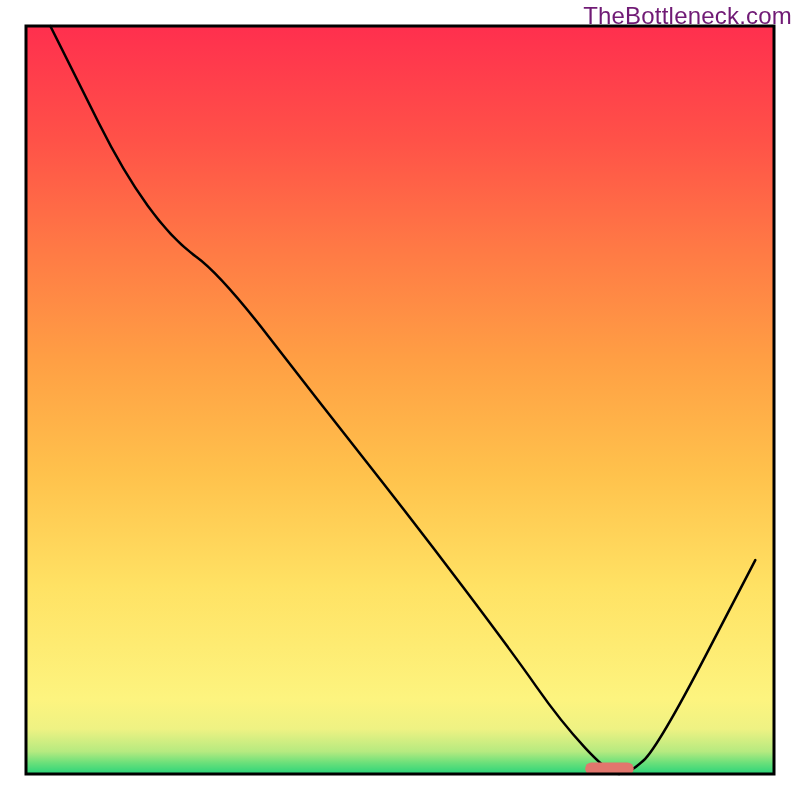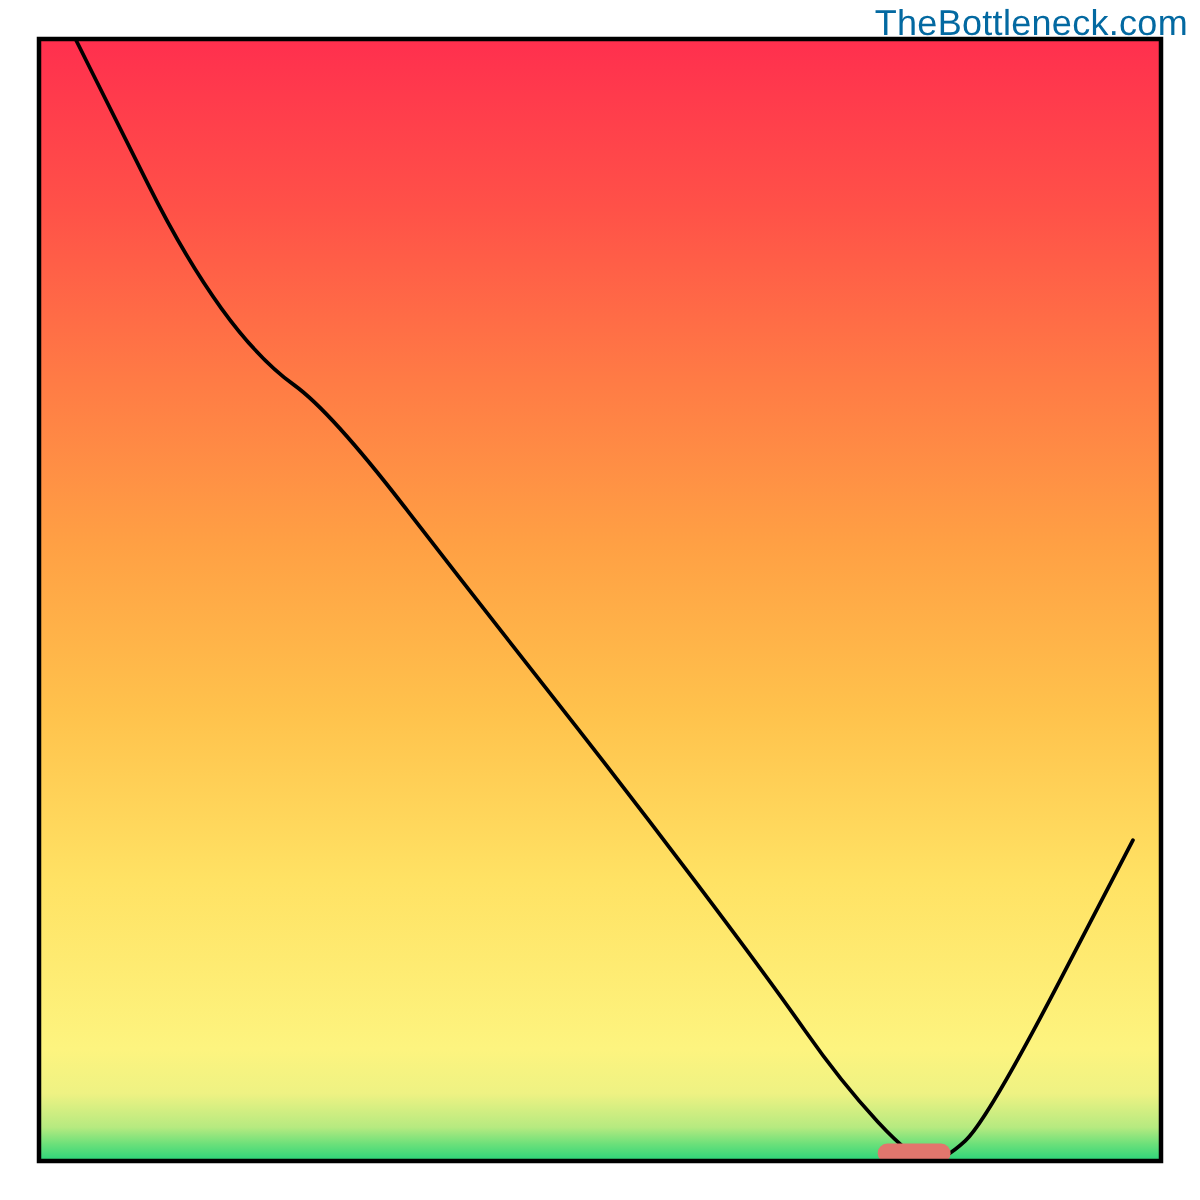--- a/index.html
+++ b/index.html
@@ -9,21 +9,21 @@
     width: 800px;
     height: 800px;
   }
   .watermark {
     position: absolute;
     top: 2px;
     right: 8px;
     font-family: Arial, Helvetica, sans-serif;
     font-size: 24px;
     font-weight: 400;
-    color: #0369a1;
+    color: #701a75;
     letter-spacing: 0.2px;
     z-index: 10;
   }
   svg.plot {
     position: absolute;
     top: 0; left: 0;
     width: 800px; height: 800px;
   }
 </style>
 </head>

